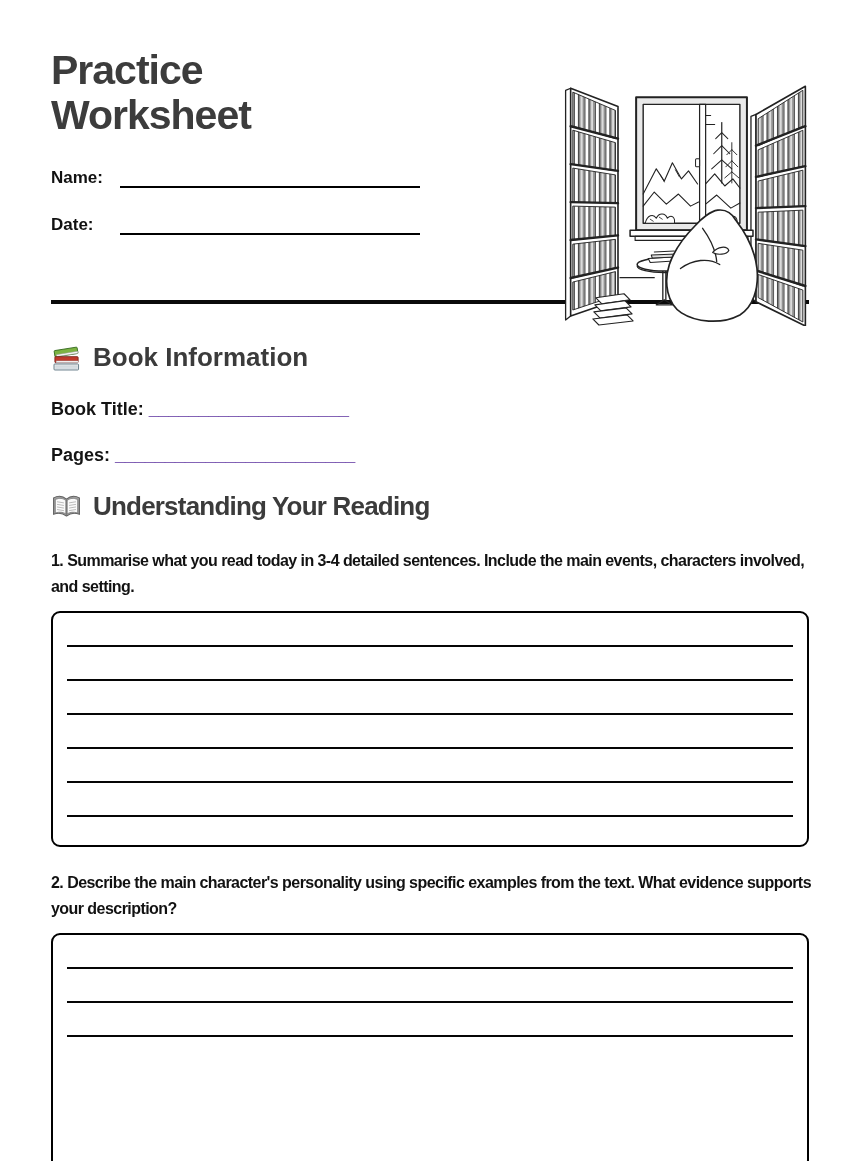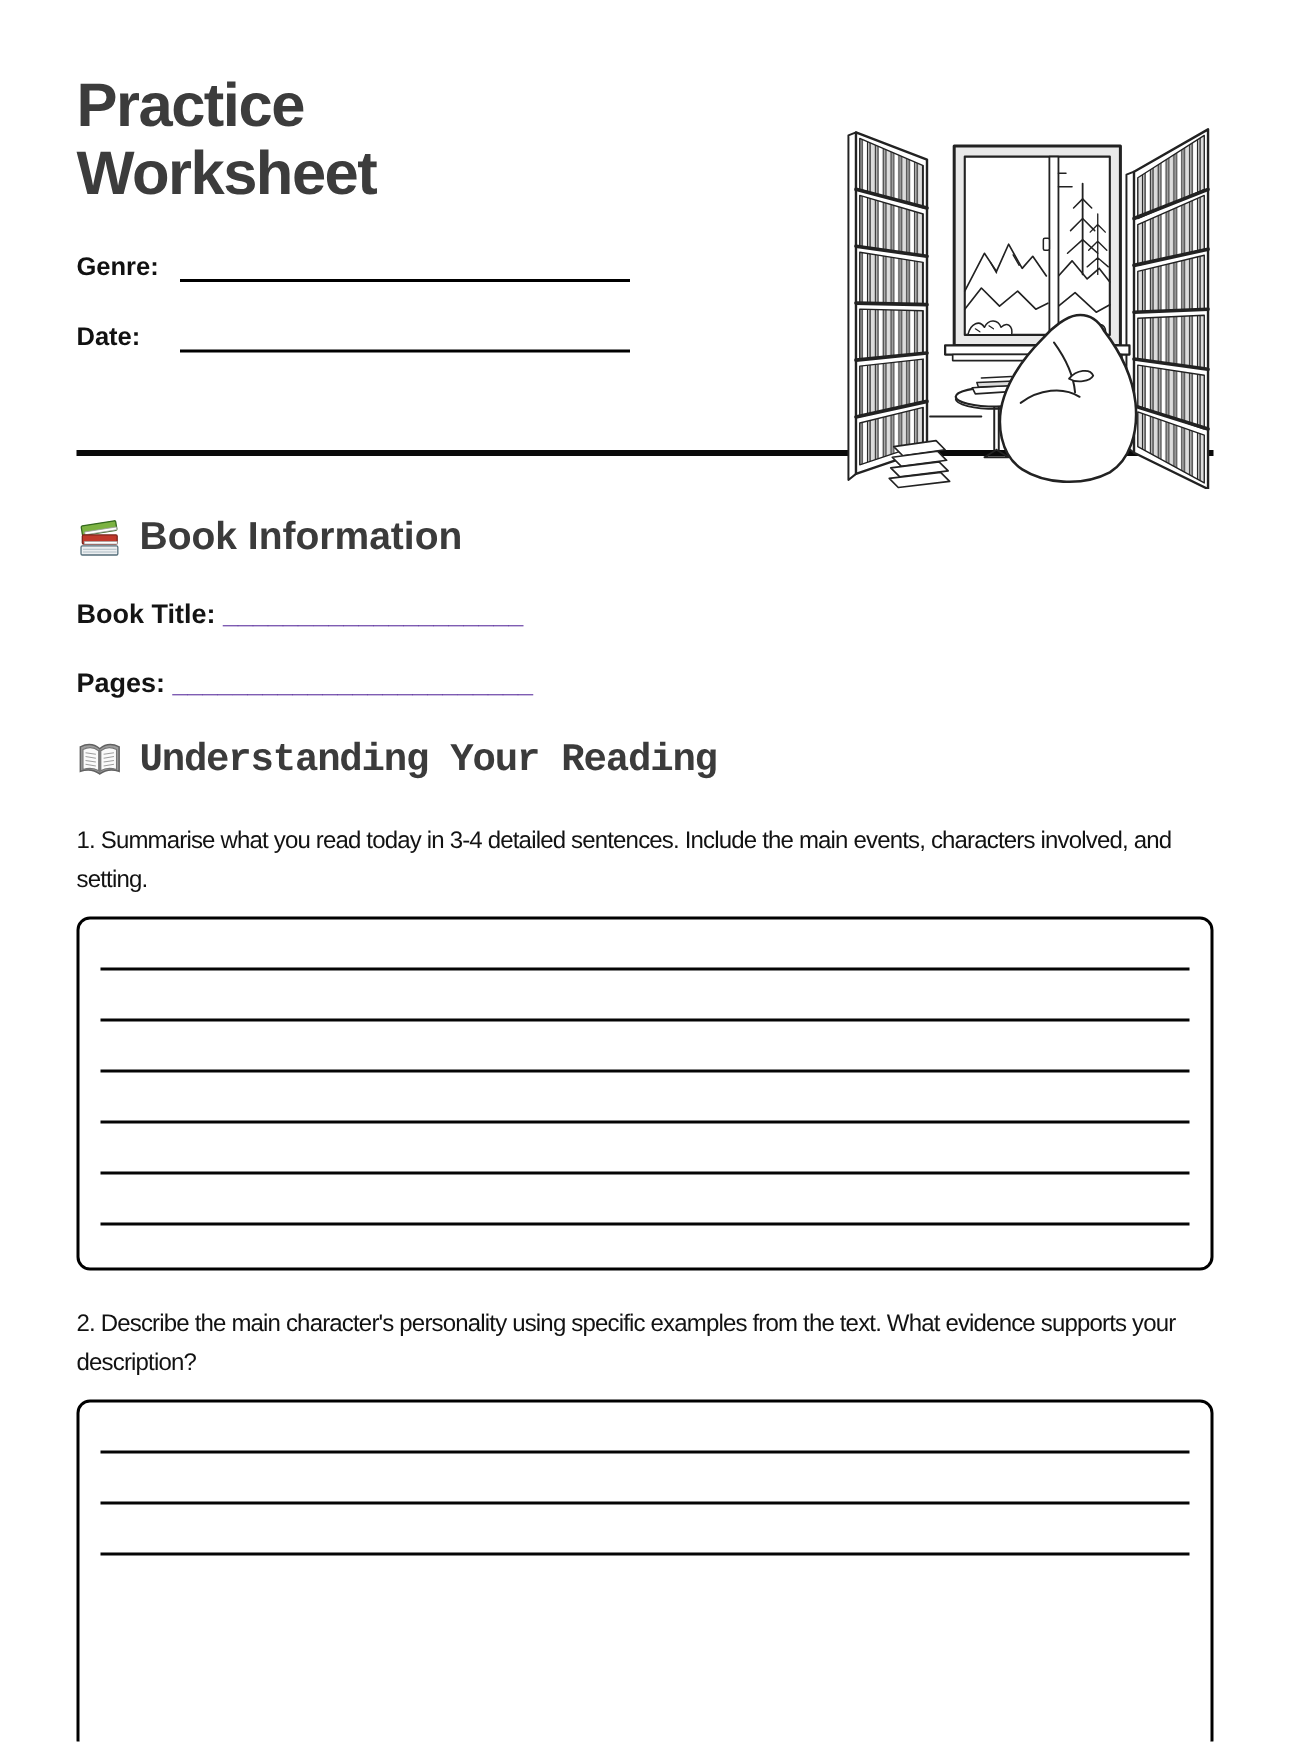--- a/index.html
+++ b/index.html
@@ -23,31 +23,31 @@
   .field-row.date { margin-top:25px; }
   .field-label { width:69px; font-size:17px; font-weight:700; color:#111; line-height:20px; }
   .field-line { width:300px; height:100%; border-bottom:2px solid #000; }
 
   .divider { height:4px; background:#0a0a0a; margin-top:65px; }
 
   .section-heading {
     display:flex; align-items:flex-start; gap:11px; margin:38px 0 0;
     font-size:26px; line-height:31px; font-weight:700; color:#3b3b3b;
   }
-  .section-heading.condensed { letter-spacing:-0.8px; margin-top:24px;font-family:Liberation Mono, monospace; }
+  .section-heading.condensed { letter-spacing:-0.8px; margin-top:24px; }
   .emoji { width:31px; height:31px; flex:none; }
   .emoji svg { width:100%; height:100%; display:block; }
 
   .info-row { margin-top:22px; font-size:18px; line-height:24px; font-weight:700; color:#141414; }
   .info-row.first { margin-top:24px; }
   .blank { letter-spacing:0; font-weight:700; color:#4c1d95; }
 
   .question {
     margin:26px 0 0; width:770px; font-size:16px; line-height:26px;
-    font-weight:400; letter-spacing:-0.55px; color:#121212;
+    font-weight:700; letter-spacing:-0.55px; color:#121212;
   }
   .question.q2 { margin-top:23px; }
 
   .answer-box {
     margin-top:11px; height:236px; border:2.5px solid #000; border-radius:9px;
     padding:3px 14px 0; background:#fff;
   }
   .rule { height:34px; border-bottom:2px solid #050505; }
   .rule:first-child { height:31px; }
 </style>
@@ -55,21 +55,21 @@
 <body>
 
 <div class="page">
 
   <h1 class="title">
     <div>Practice</div>
     <div>Worksheet</div>
   </h1>
 
   <div class="field-row name">
-    <span class="field-label">Genre:</span>
+    <span class="field-label">Name:</span>
     <span class="field-line"></span>
   </div>
   <div class="field-row date">
     <span class="field-label">Date:</span>
     <span class="field-line"></span>
   </div>
 
   <div class="divider"></div>
 
   <h2 class="section-heading">

